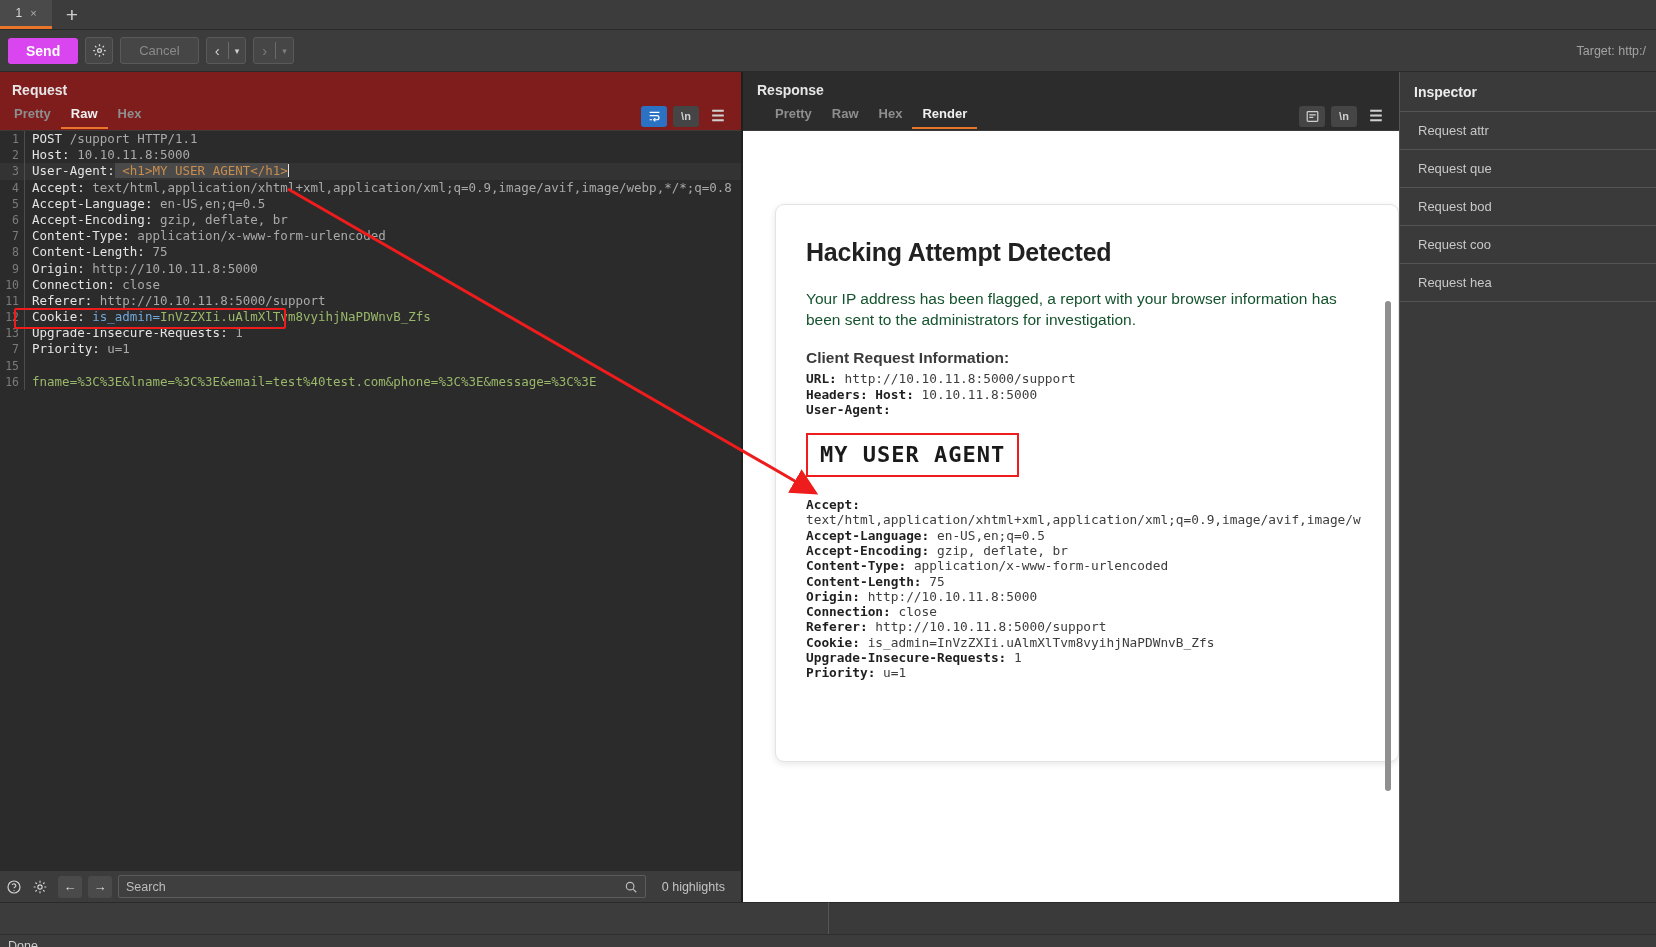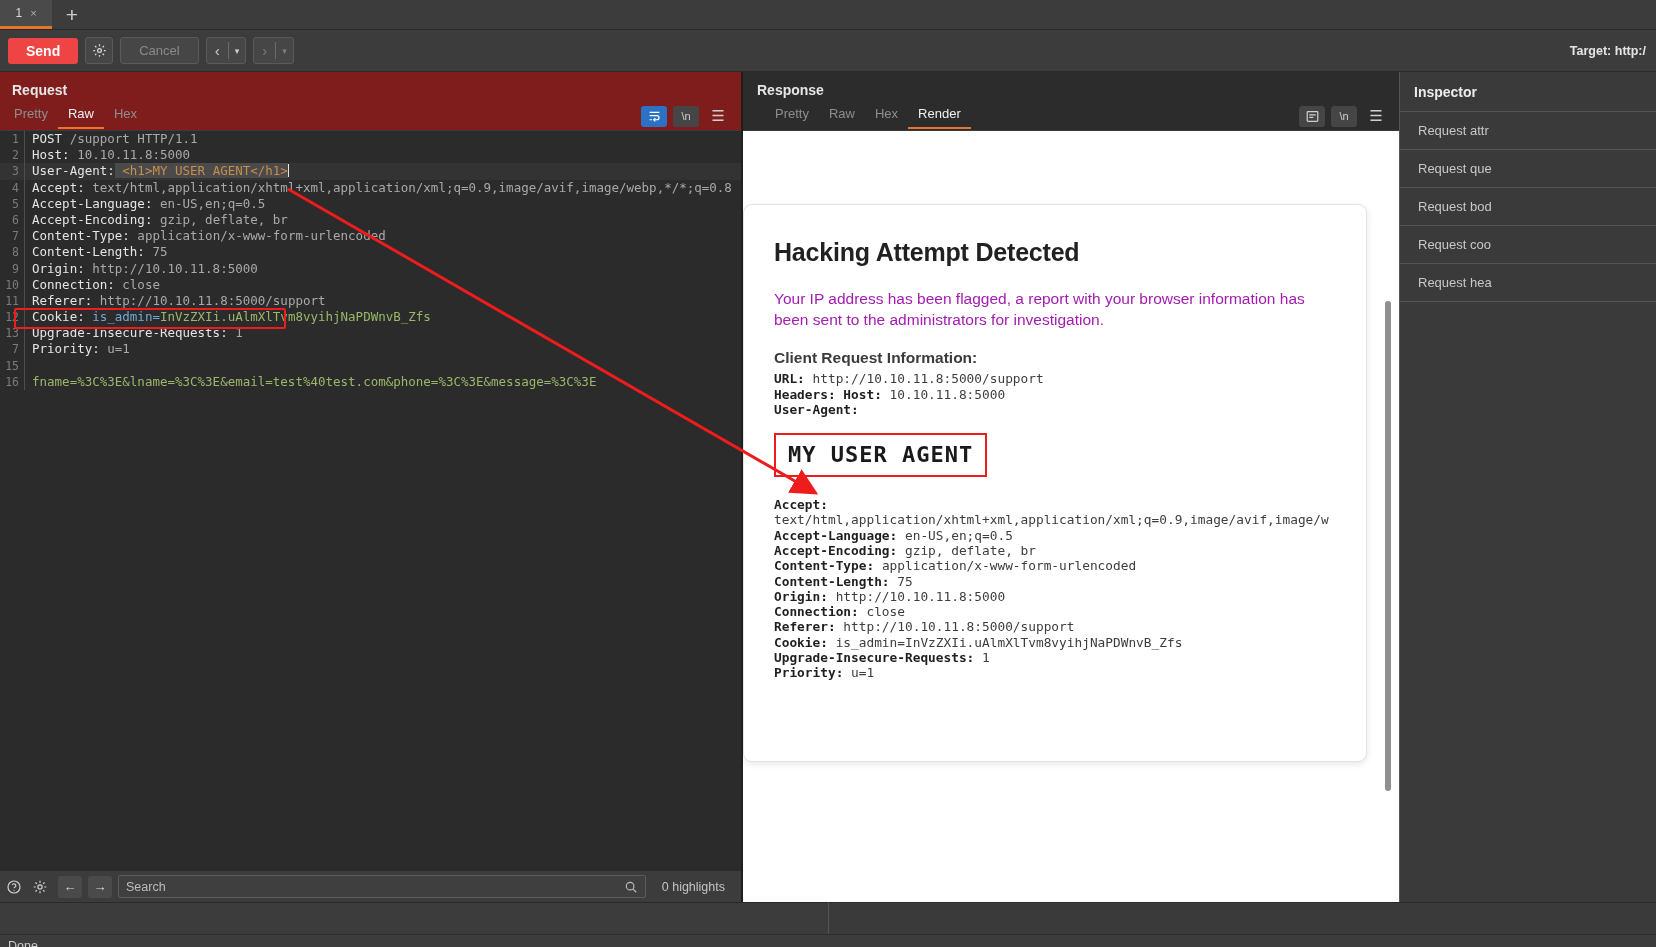--- a/index.html
+++ b/index.html
@@ -31,21 +31,21 @@
     font-size: 21px; color: #cccccc; font-weight: 300;
   }
 
   
   .actionbar {
     height: 42px; background: #3c3c3c;
     display: flex; align-items: center; padding: 0 8px; gap: 7px;
     border-bottom: 1px solid #2a2a2a;
   }
   .btn-send {
-    background: #ef4444; color: #ffffff; font-weight: bold;
+    background: #d946ef; color: #ffffff; font-weight: bold;
     font-size: 14px; border: none; border-radius: 3px;
     padding: 5px 18px; cursor: pointer;
   }
   .btn-icon {
     width: 28px; height: 27px; background: #464646;
     border: 1px solid #5a5a5a; border-radius: 3px;
     display: flex; align-items: center; justify-content: center;
     cursor: pointer;
   }
   .btn-cancel {
@@ -57,22 +57,22 @@
     background: #464646; border: 1px solid #5a5a5a; border-radius: 3px;
     height: 27px; display: flex; align-items: center;
     cursor: pointer; overflow: hidden;
   }
   .btn-nav .glyph { padding: 0 8px; font-size: 15px; color: #d0d0d0; }
   .btn-nav .glyph.dim { color: #7d7d7d; }
   .btn-nav .sep { width: 1px; height: 17px; background: #6a6a6a; }
   .btn-nav .caret { padding: 0 6px; font-size: 9px; color: #d0d0d0; }
   .btn-nav .caret.dim { color: #7d7d7d; }
   .target-label {
-    margin-left: auto; font-size: 12.5px; font-weight: bold;
-    color: #e5e5e5; white-space: nowrap; padding-right: 2px;
+    margin-left: auto; font-size: 12.5px; font-weight: normal;
+    color: #a3a3a3; white-space: nowrap; padding-right: 2px;
   }
 
   
   .main {
     display: flex; height: 830px; align-items: stretch;
   }
   .pane-request { width: 741px; background: #7f1d1d;
     display: flex; flex-direction: column; position: relative; }
   .vsplit { width: 2px; background: #1f1f1f; }
   .pane-response { width: 656px; background: #2c2c2c;
@@ -81,21 +81,21 @@
     display: flex; flex-direction: column; }
 
   .pane-title {
     font-size: 14px; font-weight: bold; color: #e6e6e6;
     padding: 10px 12px 4px 12px;
   }
   .pane-title.resp { padding-left: 14px; }
 
   .tabrow {
     display: flex; align-items: center;
-    height: 28px; padding-left: 4px; position: relative;
+    height: 28px; padding-left: 4px; position: relative; font-weight: bold;
   }
   .subtab {
     font-size: 13px; color: #d6d6d6; padding: 3px 10px 6px 10px;
     cursor: pointer; border-bottom: 2px solid transparent;
   }
   .subtab.dim { color: #8e8e8e; }
   .subtab.active { color: #f0f0f0; border-bottom: 2px solid #e8752a; }
   .tabrow-right { margin-left: auto; display: flex; align-items: center;
     gap: 6px; padding-right: 10px; }
   .mini-btn {
@@ -140,34 +140,34 @@
   
   .arrow-layer {
     position: absolute; left: 0; top: 0; width: 1656px; height: 947px;
     pointer-events: none; z-index: 40;
   }
 
   
   .renderwrap {
     flex: 1; background: #ffffff; border-top: 1px solid #3a3a3a;
     position: relative; overflow: hidden;
-    display: flex; justify-content: flex-start;
+    display: flex; justify-content: flex-end;
   }
   .page-card {
     width: 624px; margin-top: 73px; background: #ffffff;
     border: 1px solid #e3e3e3; border-radius: 9px;
     box-shadow: 0 2px 7px rgba(0,0,0,.10);
     padding: 33px 30px 30px 30px; height: 558px; overflow: hidden;
   }
   .doc-h1 {
     font-size: 25px; font-weight: bold; color: #212121;
     letter-spacing: -.2px; margin-bottom: 22px;
   }
   .doc-p {
-    font-size: 15.5px; color: #a21caf; line-height: 1.33;
+    font-size: 15.5px; color: #14532d; line-height: 1.33;
     margin-bottom: 19px; max-width: 580px;
   }
   .doc-h3 {
     font-size: 15.5px; font-weight: bold; color: #3b3b3b;
     margin-bottom: 4px;
   }
   .mono-block {
     font-family: "DejaVu Sans Mono", monospace; font-size: 12.8px;
     color: #3d3d3d; line-height: 15.3px; white-space: pre-wrap;
     word-break: break-all;

